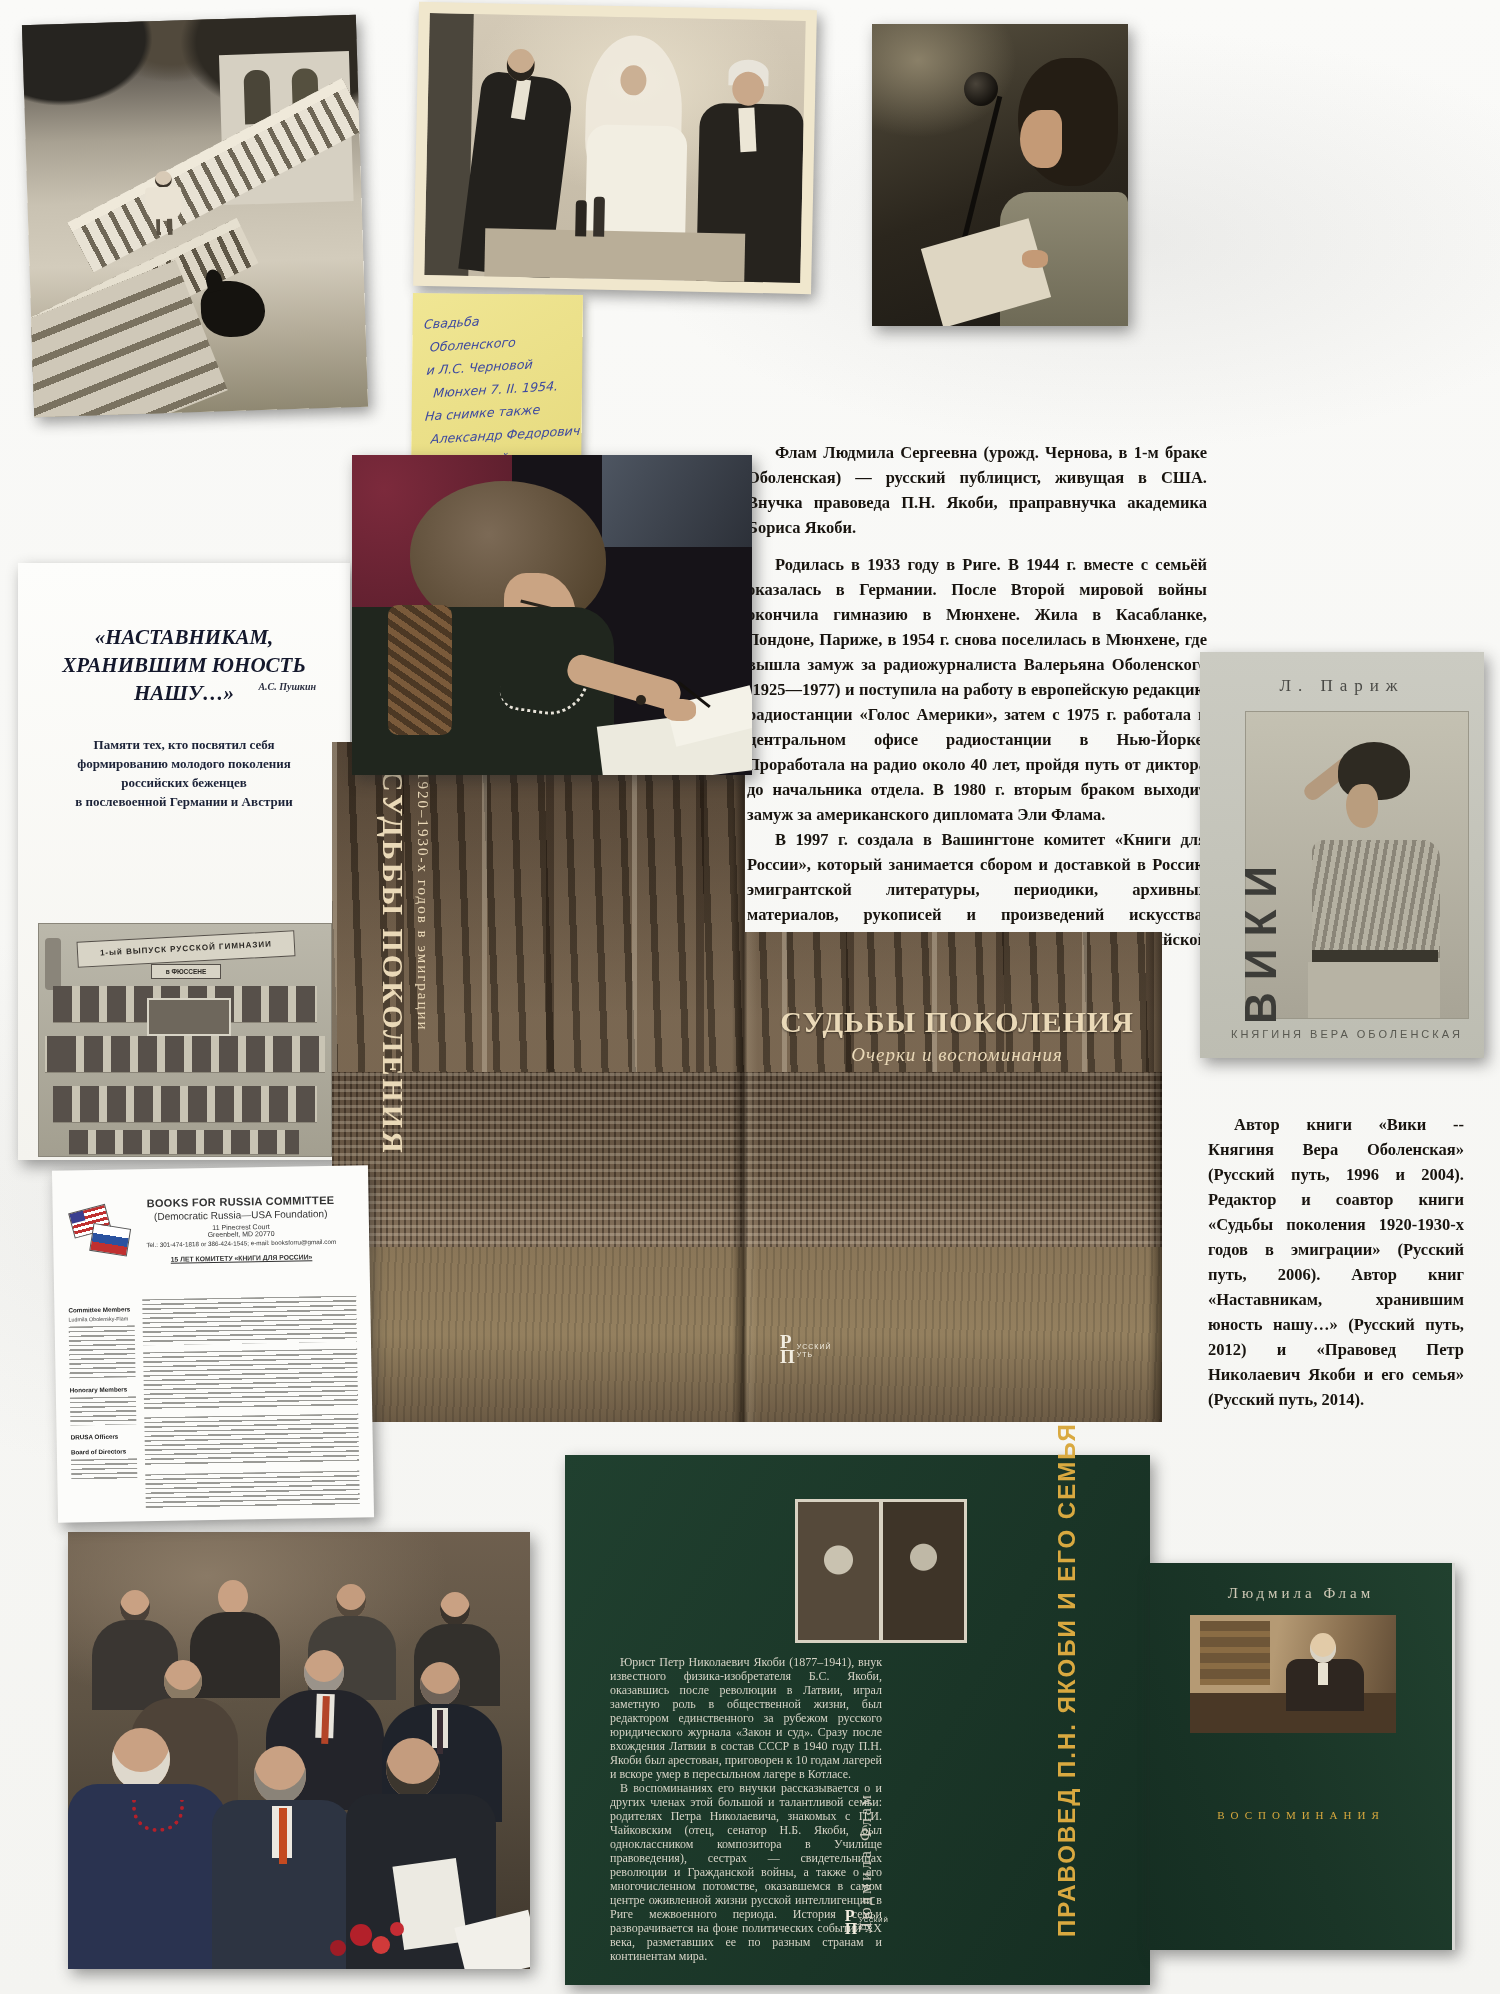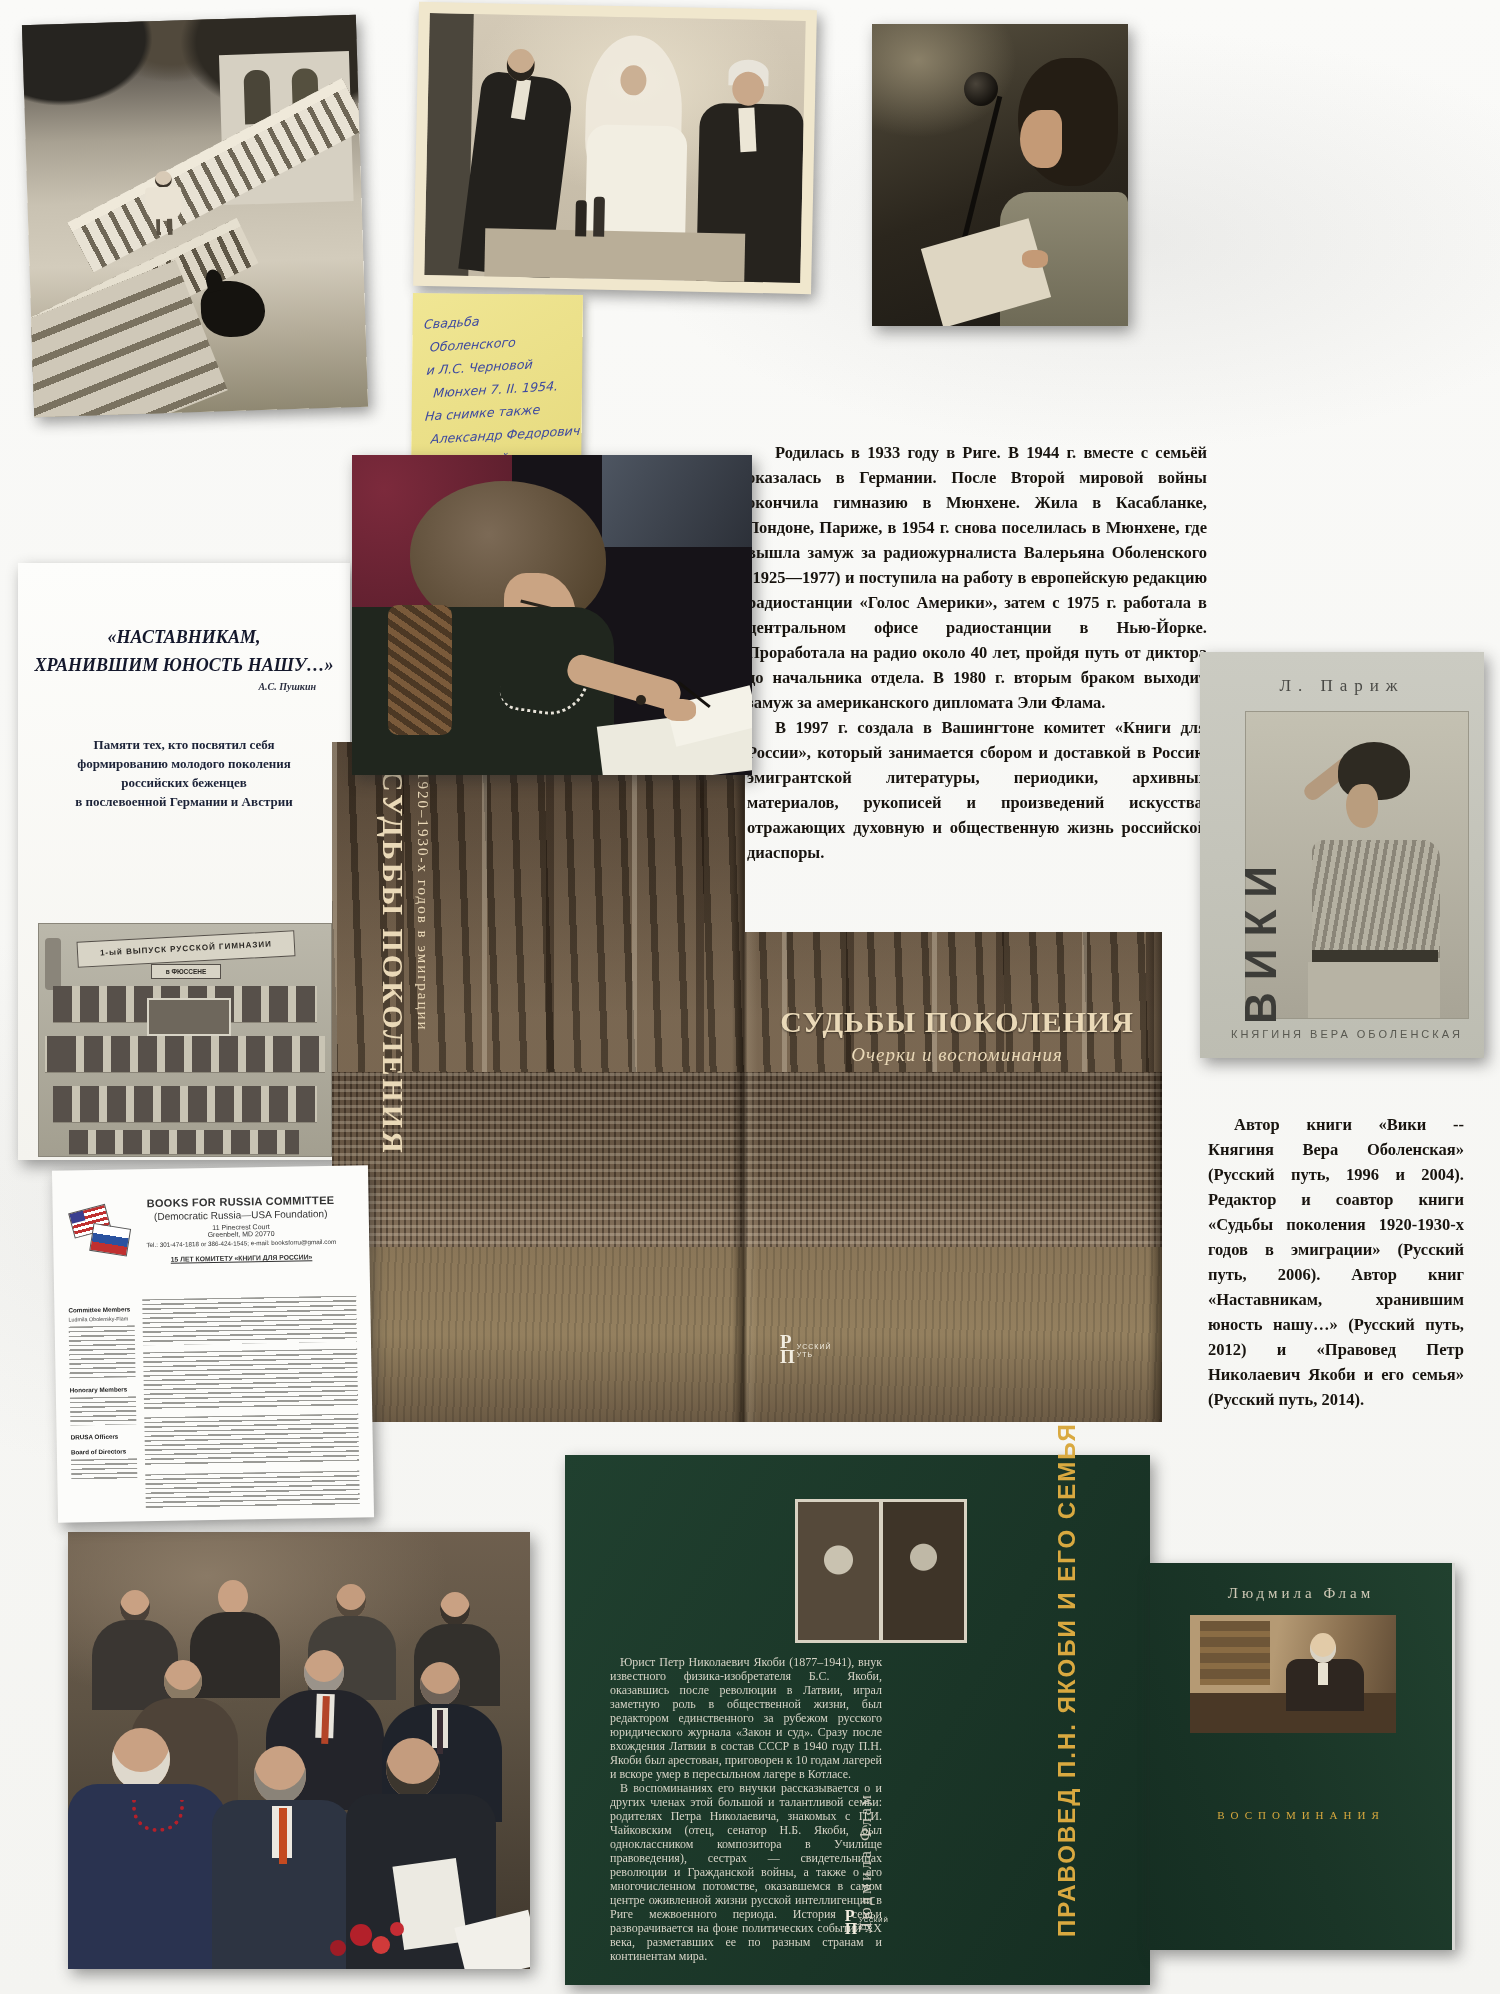--- a/index.html
+++ b/index.html
@@ -79,21 +79,21 @@
   #note .i4{margin-left:12px;} #note .i5{margin-left:4px;} #note .i6{margin-left:10px;} #note .i7{margin-left:16px;}
 
   
   #bio{left:747px;top:440px;width:460px;z-index:2;font-weight:700;font-size:16.5px;line-height:25px;color:#18140f;text-align:justify;}
   #bio p{margin:0;text-indent:28px;}
   #bio p.gap{margin-bottom:12px;}
 
   
   #cover-nastavnikam{left:18px;top:563px;width:332px;height:597px;z-index:2;background:linear-gradient(#fdfdfb,#f4f3ee);}
   #cover-nastavnikam .title{position:absolute;left:0;top:60px;width:100%;text-align:center;
-    font-style:italic;font-weight:700;color:#14182c;font-size:18px;line-height:28px;}
+    font-style:italic;font-weight:700;color:#14182c;font-size:21px;line-height:28px;}
   #cover-nastavnikam .attr{position:absolute;right:34px;top:118px;font-style:italic;font-weight:700;font-size:10px;color:#2a2e40;}
   #cover-nastavnikam .ded{position:absolute;left:0;top:172px;width:100%;text-align:center;white-space:pre-line;
     font-weight:700;font-size:13px;line-height:19px;color:#1c2338;}
   #class-photo{left:20px;top:360px;width:292px;height:232px;background:linear-gradient(#bbb8ab,#a39f90);border:1px solid #8a867a;overflow:hidden;}
   #class-photo .banner{left:38px;top:12px;width:216px;height:24px;background:#d8d4c6;border:1px solid #55504a;transform:rotate(-3deg);
     text-align:center;font-family:"Liberation Sans",sans-serif;font-weight:700;font-size:8px;line-height:24px;letter-spacing:1px;color:#2b2824;white-space:nowrap;overflow:hidden;}
   #class-photo .chip{left:112px;top:40px;width:68px;height:13px;background:#d8d4c6;border:1px solid #55504a;
     text-align:center;font-family:"Liberation Sans",sans-serif;font-weight:700;font-size:6.5px;line-height:13px;color:#2b2824;}
   #class-photo .row{position:absolute;height:36px;background:repeating-linear-gradient(90deg,#57504a 0 19px,#c9c4b4 19px 27px);box-shadow:0 1px 0 #8a8578;}
   #class-photo .r1{left:14px;top:62px;width:264px;}
@@ -317,20 +317,21 @@
       <span class="hand i2">Оболенского</span>
       <span class="hand i3">и Л.С. Черновой</span>
       <span class="hand i4">Мюнхен 7. II. 1954.</span>
       <span class="hand i5">На снимке также</span>
       <span class="hand i6">Александр Федорович</span>
       <span class="hand i7">Керенский.</span>
     </div>
   </div>
 
   <div id="bio" class="abs">
+    <p class="gap">Флам Людмила Сергеевна (урожд. Чернова, в 1-м браке Оболенская) — русский публицист, живущая в США. Внучка правоведа П.Н. Якоби, праправнучка академика Бориса Якоби.</p>
     <p>Родилась в 1933 году в Риге. В 1944 г. вместе с семьёй оказалась в Германии. После Второй мировой войны окончила гимназию в Мюнхене. Жила в Касабланке, Лондоне, Париже, в 1954 г. снова поселилась в Мюнхене, где вышла замуж за радиожурналиста Валерьяна Оболенского (1925—1977) и поступила на работу в европейскую редакцию радиостанции «Голос Америки», затем с 1975 г. работала в центральном офисе радиостанции в Нью-Йорке. Проработала на радио около 40 лет, пройдя путь от диктора до начальника отдела. В 1980 г. вторым браком выходит замуж за американского дипломата Эли Флама.</p>
     <p>В 1997 г. создала в Вашингтоне комитет «Книги для России», который занимается сбором и доставкой в Россию эмигрантской литературы, периодики, архивных материалов, рукописей и произведений искусства, отражающих духовную и общественную жизнь российской диаспоры.</p>
   </div>
 
   <div id="cover-nastavnikam" class="abs shadow">
     <div class="title">
       <div>«НАСТАВНИКАМ,</div>
       <div>ХРАНИВШИМ ЮНОСТЬ НАШУ…»</div>
     </div>
     <div class="attr">А.С. Пушкин</div>

